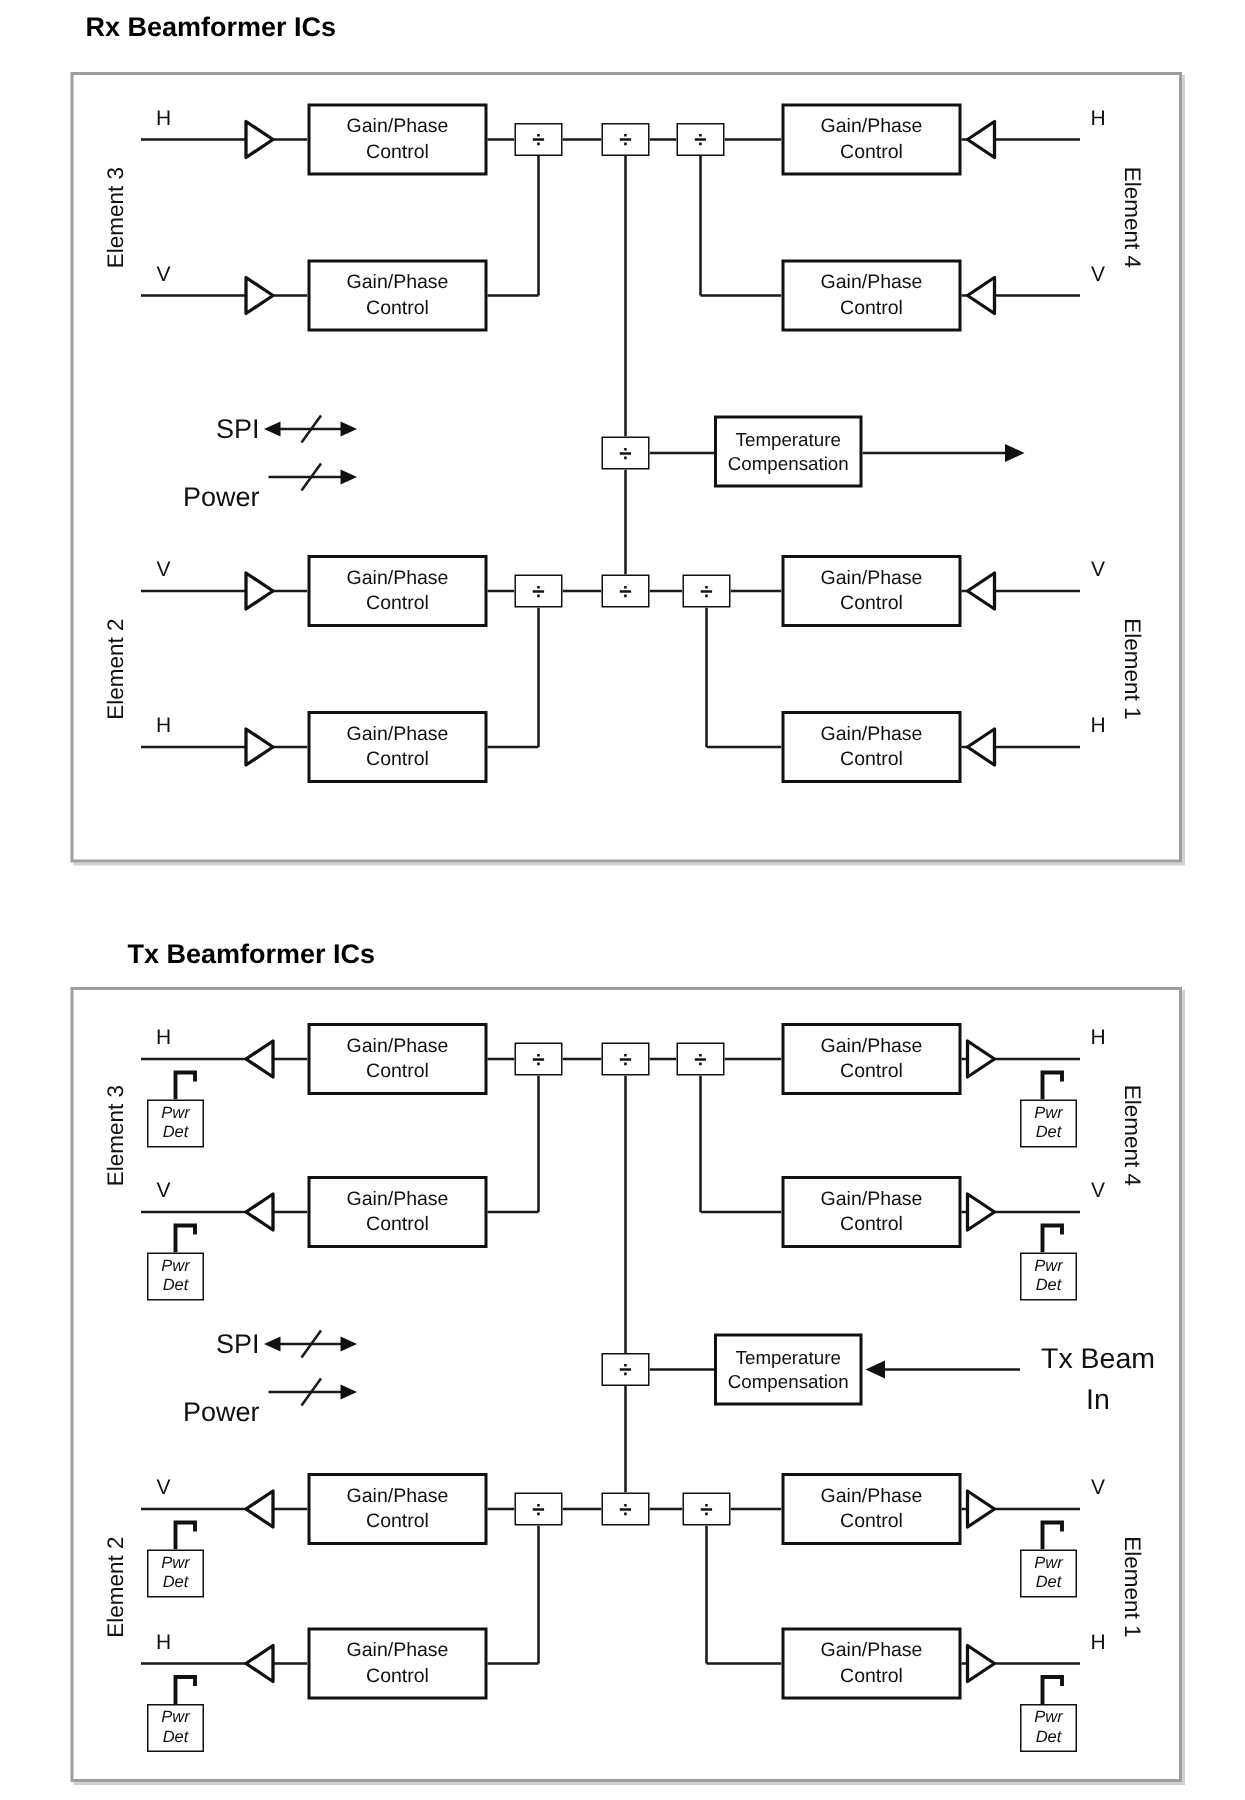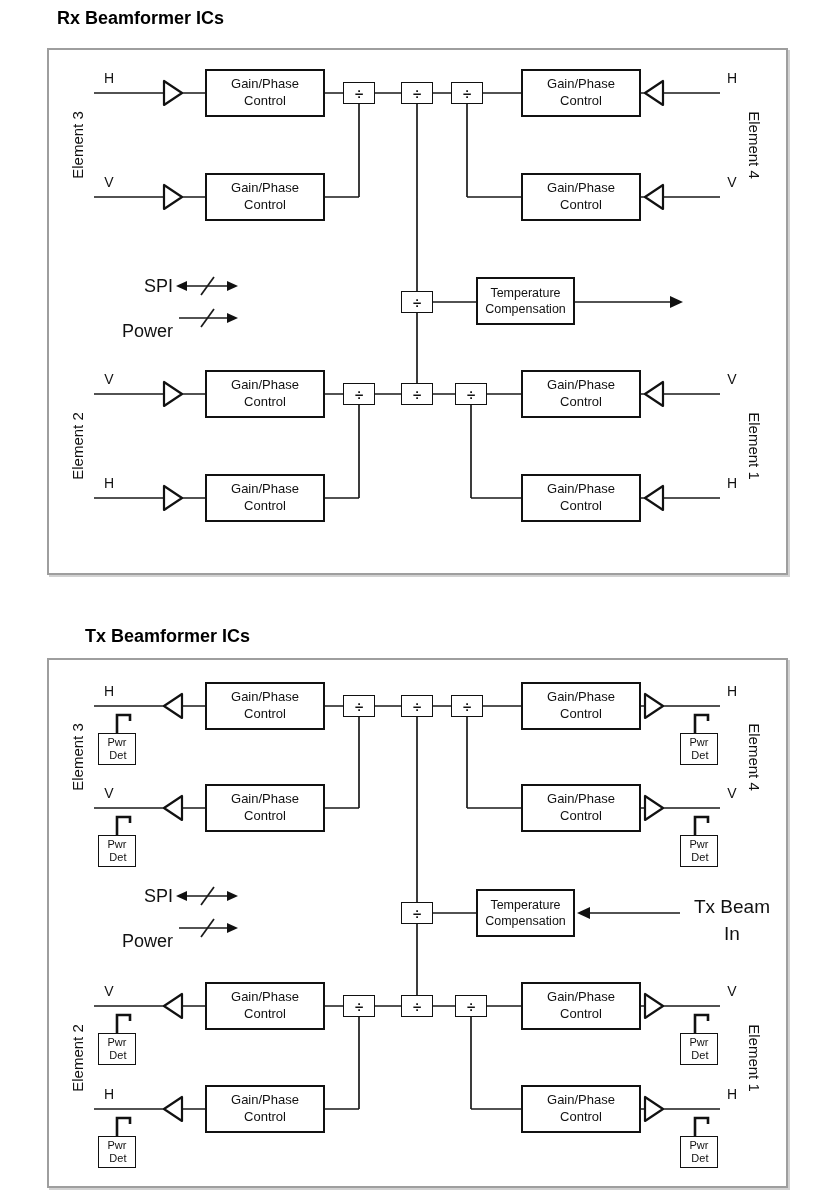--- a/index.html
+++ b/index.html
@@ -14,21 +14,21 @@
       box-sizing:border-box;display:flex;align-items:center;justify-content:center;
       text-align:center;font-size:13px;line-height:1.3;}
   .tc{position:absolute;width:99px;height:48px;border:2px solid #111;background:#fff;
       box-sizing:border-box;display:flex;align-items:center;justify-content:center;
       text-align:center;font-size:12.5px;line-height:1.3;}
   .dv{position:absolute;width:32px;height:22px;border:1.6px solid #111;background:#fff;
       box-sizing:border-box;display:flex;align-items:center;justify-content:center;
       font-size:15px;font-weight:700;line-height:1;}
   .pd{position:absolute;width:38px;height:32px;border:1.6px solid #111;background:#fff;
       box-sizing:border-box;display:flex;align-items:center;justify-content:center;
-      text-align:right;font-size:11px;line-height:1.2;}
+      text-align:center;font-size:11px;line-height:1.2;font-style:italic;}
   .hv{position:absolute;width:26px;height:18px;font-size:14px;text-align:center;line-height:18px;}
   .el{position:absolute;width:90px;height:20px;font-size:15px;display:flex;
       align-items:center;justify-content:center;white-space:nowrap;}
   .rotl{transform:rotate(-90deg);}
   .rotr{transform:rotate(90deg);}
   .beam{position:absolute;width:106px;height:58px;font-size:19px;line-height:1.4;
         text-align:center;}
   .bus{position:absolute;height:16px;font-size:18px;line-height:16px;}
 </style>
 </head>

